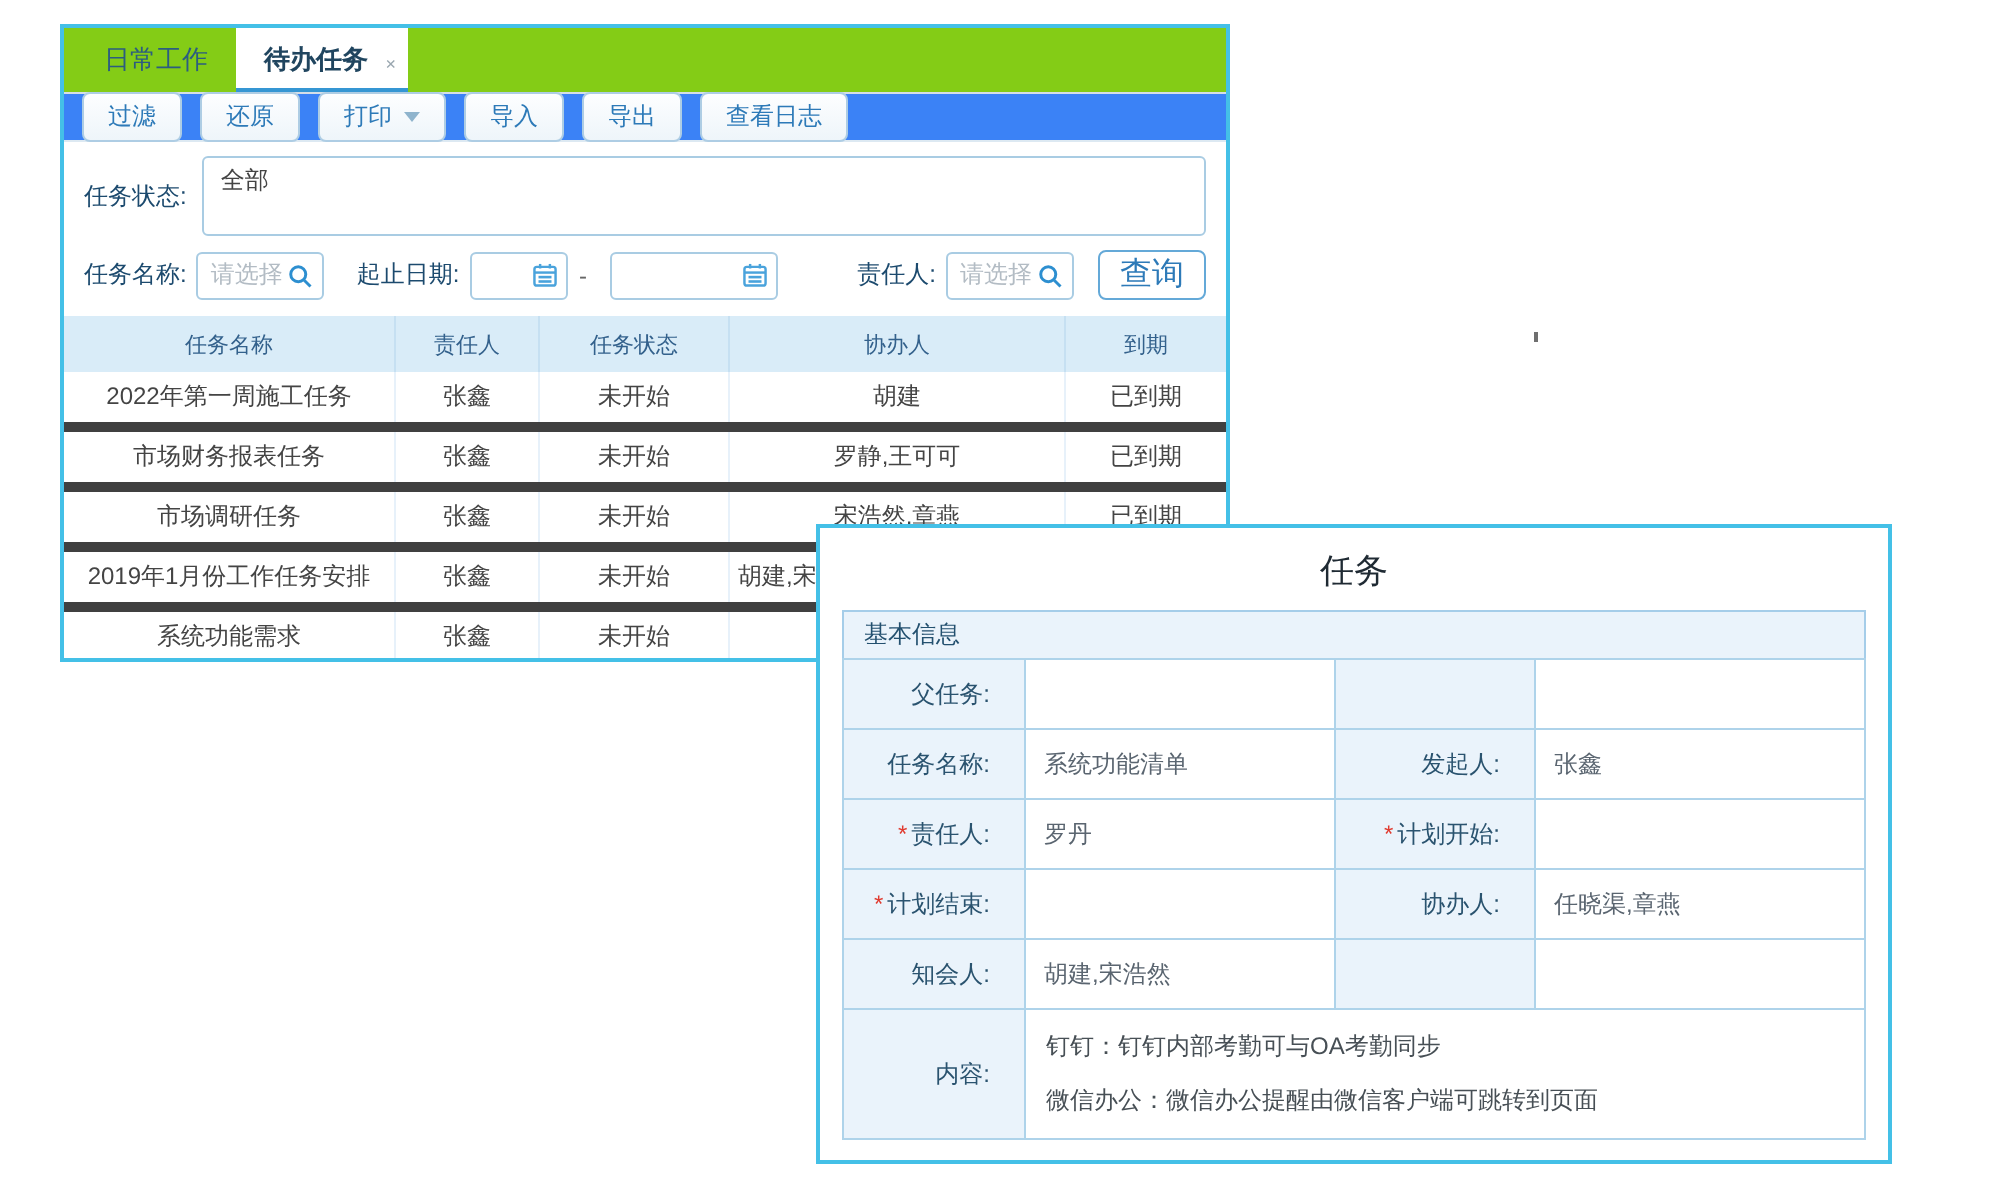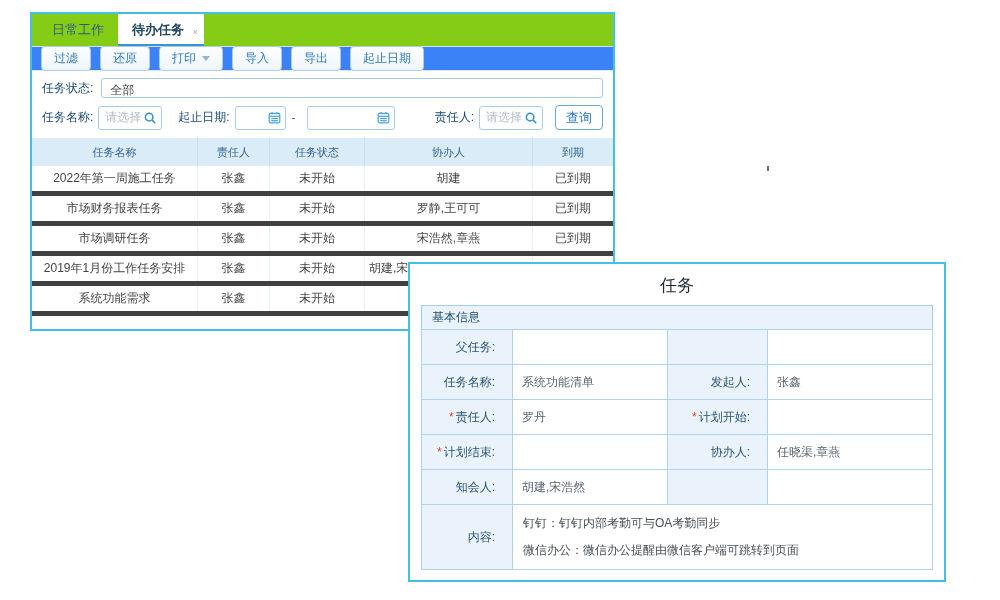--- a/index.html
+++ b/index.html
@@ -23,30 +23,30 @@
           background:linear-gradient(180deg,#fdfeff,#eef5fa);
           border:1px solid #aecde4; border-radius:4px;
           display:flex; align-items:center; gap:6px; white-space:nowrap; }
   .caret { width:0; height:0; border-left:4px solid transparent; border-right:4px solid transparent;
            border-top:5px solid #8fb4cd; }
 
   .filterbar { padding:7px 10px 8px; background:#fff; font-size:12px; color:#1c4a6e; }
   .frow { display:flex; align-items:center; }
   .frow + .frow { margin-top:7px; }
   .flabel { white-space:nowrap; }
-  .fselect { flex:1; margin-left:8px; height:20px; border:1px solid #a9cce3; border-radius:3px;
+  .fselect { flex:1; margin-left:8px; height:40px; border:1px solid #a9cce3; border-radius:3px;
              padding:0 8px; line-height:22px; color:#444; background:#fff; }
   .fbox { display:flex; align-items:center; border:1px solid #a9cce3; border-radius:3px;
           height:24px; padding:0 4px 0 6px; background:#fff; margin-left:5px; }
   .placeholder { color:#b3bcc4; width:38px; overflow:hidden; white-space:nowrap; font-size:12px; }
   .datebox-sm { width:62px; justify-content:flex-end; }
   .datebox-lg { width:110px; justify-content:flex-end; }
   .dash { margin:0 6px; color:#666; }
   .gap16 { margin-left:16px; } .gap40 { margin-left:40px; }
-  .qbtn { margin-left:12px; height:25px; padding:0 10px; font-size:13px; color:#2d7ab8;
+  .qbtn { margin-left:12px; height:25px; padding:0 10px; font-size:16px; color:#2d7ab8;
           background:#fff; border:1px solid #64a9d8; border-radius:4px;
           display:flex; align-items:center; white-space:nowrap; }
 
   .grid-head, .grid-row { display:grid; grid-template-columns:166px 72px 95px 168px 1fr; }
   .grid-head { background:#d9ecf8; height:28px; }
   .grid-head > div { display:flex; align-items:center; justify-content:center;
                      font-size:11px; color:#33618c; border-right:1px solid #c6e0f2; }
   .grid-head > div:last-child { border-right:none; }
   .grid-row { height:30px; border-bottom:5px solid #404040; background:#fff; }
   .grid-row > div { display:flex; align-items:center; justify-content:center;
@@ -91,21 +91,21 @@
 
     <div class="toolbar">
       <div class="tbtn">过滤</div>
       <div class="tbtn">还原</div>
       <div class="tbtn">
         <span>打印</span>
         <span class="caret"></span>
       </div>
       <div class="tbtn">导入</div>
       <div class="tbtn">导出</div>
-      <div class="tbtn">起止日期</div>
+      <div class="tbtn">查看日志</div>
     </div>
 
     <div class="filterbar">
       <div class="frow">
         <span class="flabel">任务状态:</span>
         <div class="fselect">全部</div>
       </div>
       <div class="frow">
         <span class="flabel">任务名称:</span>
         <div class="fbox">

